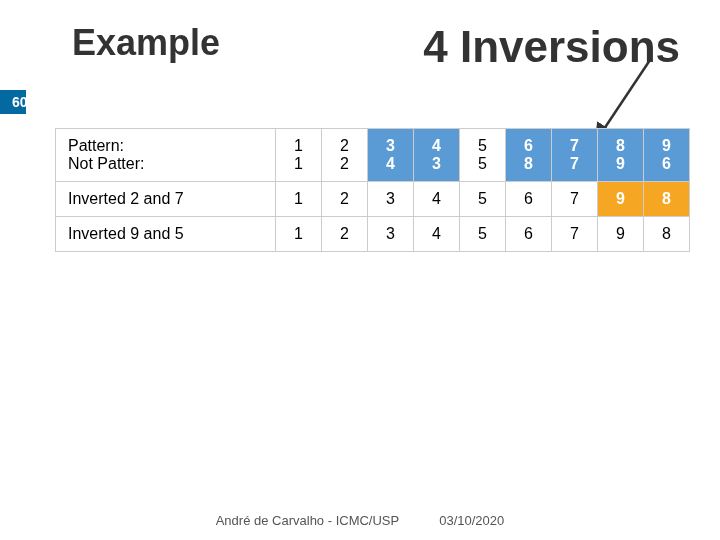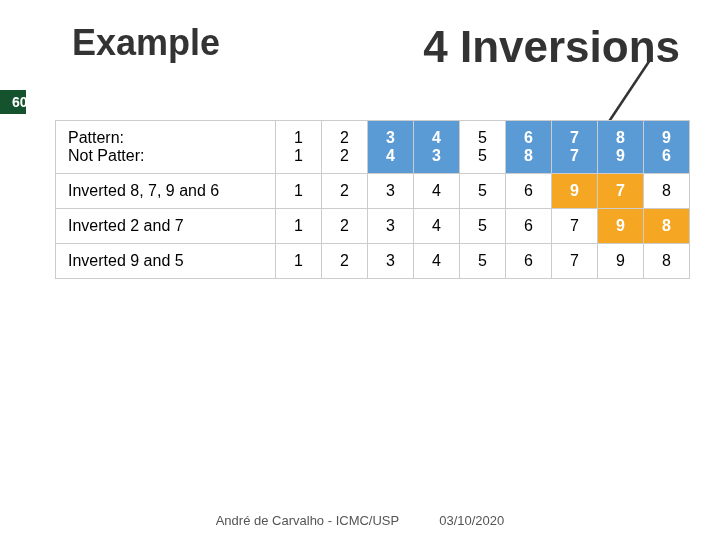--- a/index.html
+++ b/index.html
@@ -27,32 +27,32 @@
       color: #333;
       position: absolute;
       top: 22px;
       right: 40px;
     }
 
     .slide-number {
       position: absolute;
       top: 90px;
       left: 0;
-      background: #14532d;
+      background: #0369a1;
       color: #fff;
       font-size: 14px;
       font-weight: bold;
       padding: 4px 12px;
       width: 26px;
       text-align: center;
     }
 
     .main-table-wrapper {
       position: absolute;
-      top: 120px;
+      top: 128px;
       left: 55px;
       right: 30px;
     }
 
     table.main-table {
       width: 100%;
       border-collapse: collapse;
       border: 1px solid #ccc;
     }
 
@@ -134,32 +134,20 @@
       <td class="cell-highlight-blue">3<br>4</td>
       <td class="cell-highlight-blue">4<br>3</td>
       <td>5<br>5</td>
       <td class="cell-highlight-blue">6<br>8</td>
       <td class="cell-highlight-blue">7<br>7</td>
       <td class="cell-highlight-blue">8<br>9</td>
       <td class="cell-highlight-blue">9<br>6</td>
     </tr>
 
 
-    <tr>
-      <td class="label-cell">Inverted 8, 7, 9 and 6</td>
-      <td>1</td>
-      <td>2</td>
-      <td>3</td>
-      <td>4</td>
-      <td>5</td>
-      <td>6</td>
-      <td class="cell-highlight-orange">9</td>
-      <td class="cell-highlight-orange">7</td>
-      <td>8</td>
-    </tr>
 
     <tr>
       <td class="label-cell">Inverted 2 and 7</td>
       <td>1</td>
       <td>2</td>
       <td>3</td>
       <td>4</td>
       <td>5</td>
       <td>6</td>
       <td>7</td>

